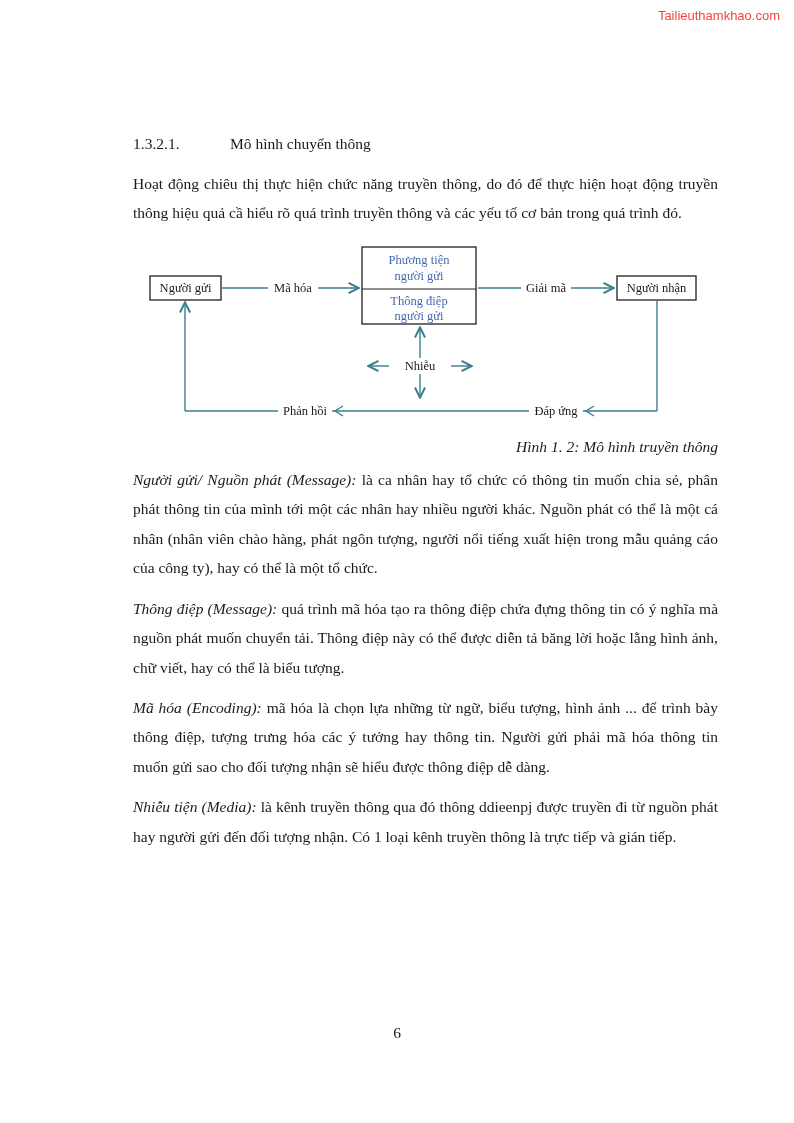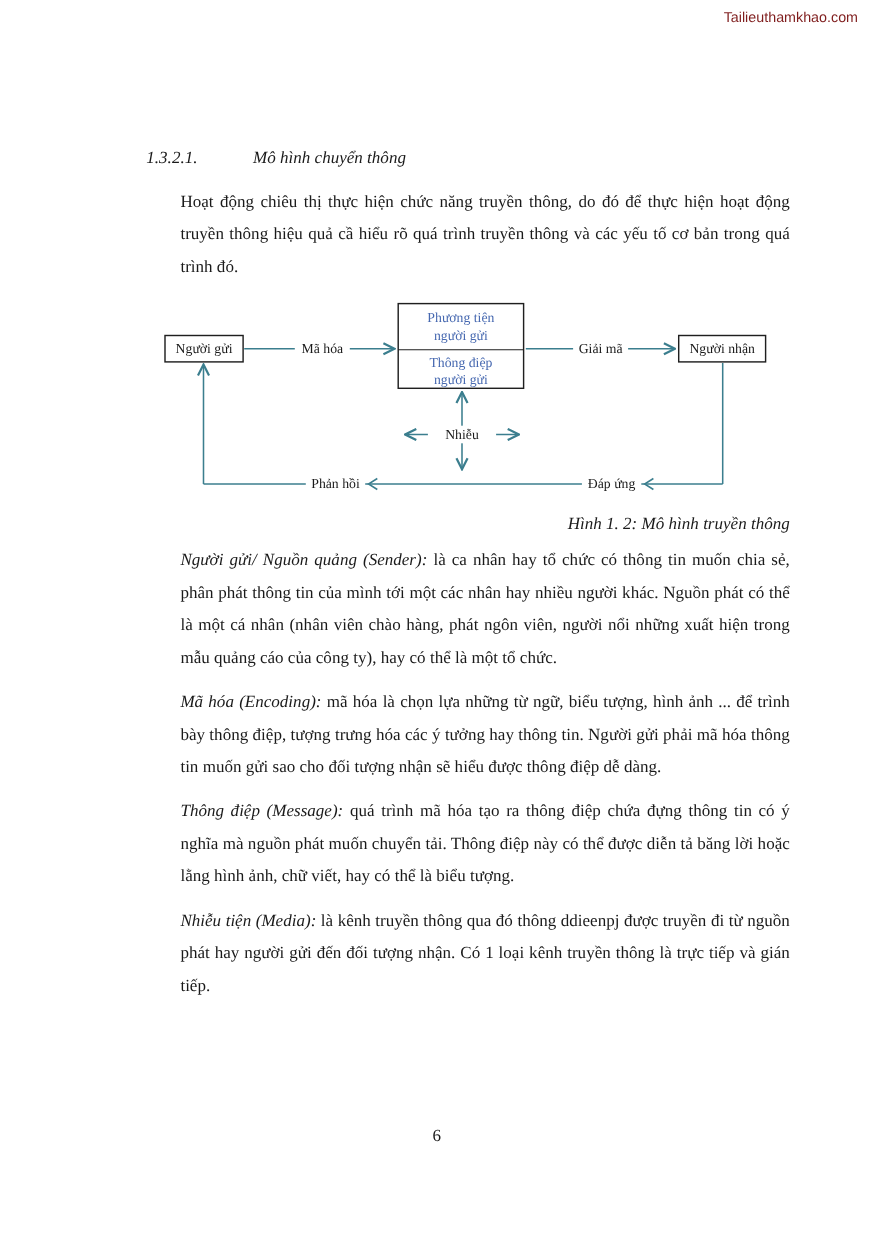--- a/index.html
+++ b/index.html
@@ -13,27 +13,27 @@
     width:794px;height:1123px;
     background:#ffffff;
     font-family:"Liberation Serif",serif;
     color:#1a1a1a;
     overflow:hidden;
     margin:0 auto;
   }
   .watermark{
     position:absolute;top:8px;right:14px;
     font-family:"Liberation Sans",sans-serif;
-    font-size:13px;color:#7f1d1d;
+    font-size:13px;color:#ef4444;
   }
   .content{position:absolute;left:133px;top:135px;width:585px;}
   .heading{font-size:17px;font-weight:bold;margin-bottom:15px;}
-  .subheading{display:flex;font-size:15.5px;font-style:italic;margin-bottom:16px;}
+  .subheading{display:flex;font-size:15.5px;margin-bottom:16px;}
   .subheading .num{width:97px;flex:0 0 97px;}
-  p.body{font-size:15.5px;line-height:1.9;text-align:justify;margin-bottom:11px;margin-left:31px;}
+  p.body{font-size:15.5px;line-height:1.9;text-align:justify;margin-bottom:11px;}
   .term{font-style:italic;}
   .diagram-wrap{margin:4px 0 10px;}
   .caption{font-size:15.5px;font-style:italic;text-align:right;margin-bottom:9px;}
   .pagenum{position:absolute;top:1024px;left:0;width:100%;text-align:center;font-size:15.5px;}
   svg text{
     font-family:"Liberation Serif",serif;
     font-size:12.5px;fill:#1a1a1a;
   }
   svg text.blue{fill:var(--diagram-blue);}
   .dline{stroke:var(--diagram-line);stroke-width:1.4;fill:none;}
@@ -101,25 +101,25 @@
         <text class="blue" x="286" y="41" text-anchor="middle">người gửi</text>
         <text class="blue" x="286" y="66" text-anchor="middle">Thông điệp</text>
         <text class="blue" x="286" y="81" text-anchor="middle">người gửi</text>
         <text x="523.5" y="53" text-anchor="middle">Người nhận</text>
       </svg>
     </div>
 
     <div class="caption">Hình 1. 2: Mô hình truyền thông</div>
 
 
-    <p class="body"><span class="term">Người gửi/ Nguồn quảng (Sender):</span><span> là ca nhân hay tổ chức có thông tin muốn chia sẻ, phân phát thông tin của mình tới một các nhân hay nhiều người khác. Nguồn phát có thể là một cá nhân (nhân viên chào hàng, phát ngôn viên, người nổi những xuất hiện trong mẫu quảng cáo của công ty), hay có thể là một tổ chức.</span></p>
+    <p class="body"><span class="term">Người gửi/ Nguồn phát (Message):</span><span> là ca nhân hay tổ chức có thông tin muốn chia sẻ, phân phát thông tin của mình tới một các nhân hay nhiều người khác. Nguồn phát có thể là một cá nhân (nhân viên chào hàng, phát ngôn tượng, người nổi tiếng xuất hiện trong mẫu quảng cáo của công ty), hay có thể là một tổ chức.</span></p>
+
+    <p class="body"><span class="term">Thông điệp (Message):</span><span> quá trình mã hóa tạo ra thông điệp chứa đựng thông tin có ý nghĩa mà nguồn phát muốn chuyển tải. Thông điệp này có thể được diễn tả băng lời hoặc lằng hình ảnh, chữ viết, hay có thể là biểu tượng.</span></p>
 
     <p class="body"><span class="term">Mã hóa (Encoding):</span><span> mã hóa là chọn lựa những từ ngữ, biểu tượng, hình ảnh ... để trình bày thông điệp, tượng trưng hóa các ý tưởng hay thông tin. Người gửi phải mã hóa thông tin muốn gửi sao cho đối tượng nhận sẽ hiểu được thông điệp dễ dàng.</span></p>
-
-    <p class="body"><span class="term">Thông điệp (Message):</span><span> quá trình mã hóa tạo ra thông điệp chứa đựng thông tin có ý nghĩa mà nguồn phát muốn chuyển tải. Thông điệp này có thể được diễn tả băng lời hoặc lằng hình ảnh, chữ viết, hay có thể là biểu tượng.</span></p>
 
     <p class="body"><span class="term">Nhiễu tiện (Media):</span><span> là kênh truyền thông qua đó thông ddieenpj được truyền đi từ nguồn phát hay người gửi đến đối tượng nhận. Có 1 loại kênh truyền thông là trực tiếp và gián tiếp.</span></p>
 
   </div>
 
   <div class="pagenum">6</div>
 
 </div>
 
 </body></html>

